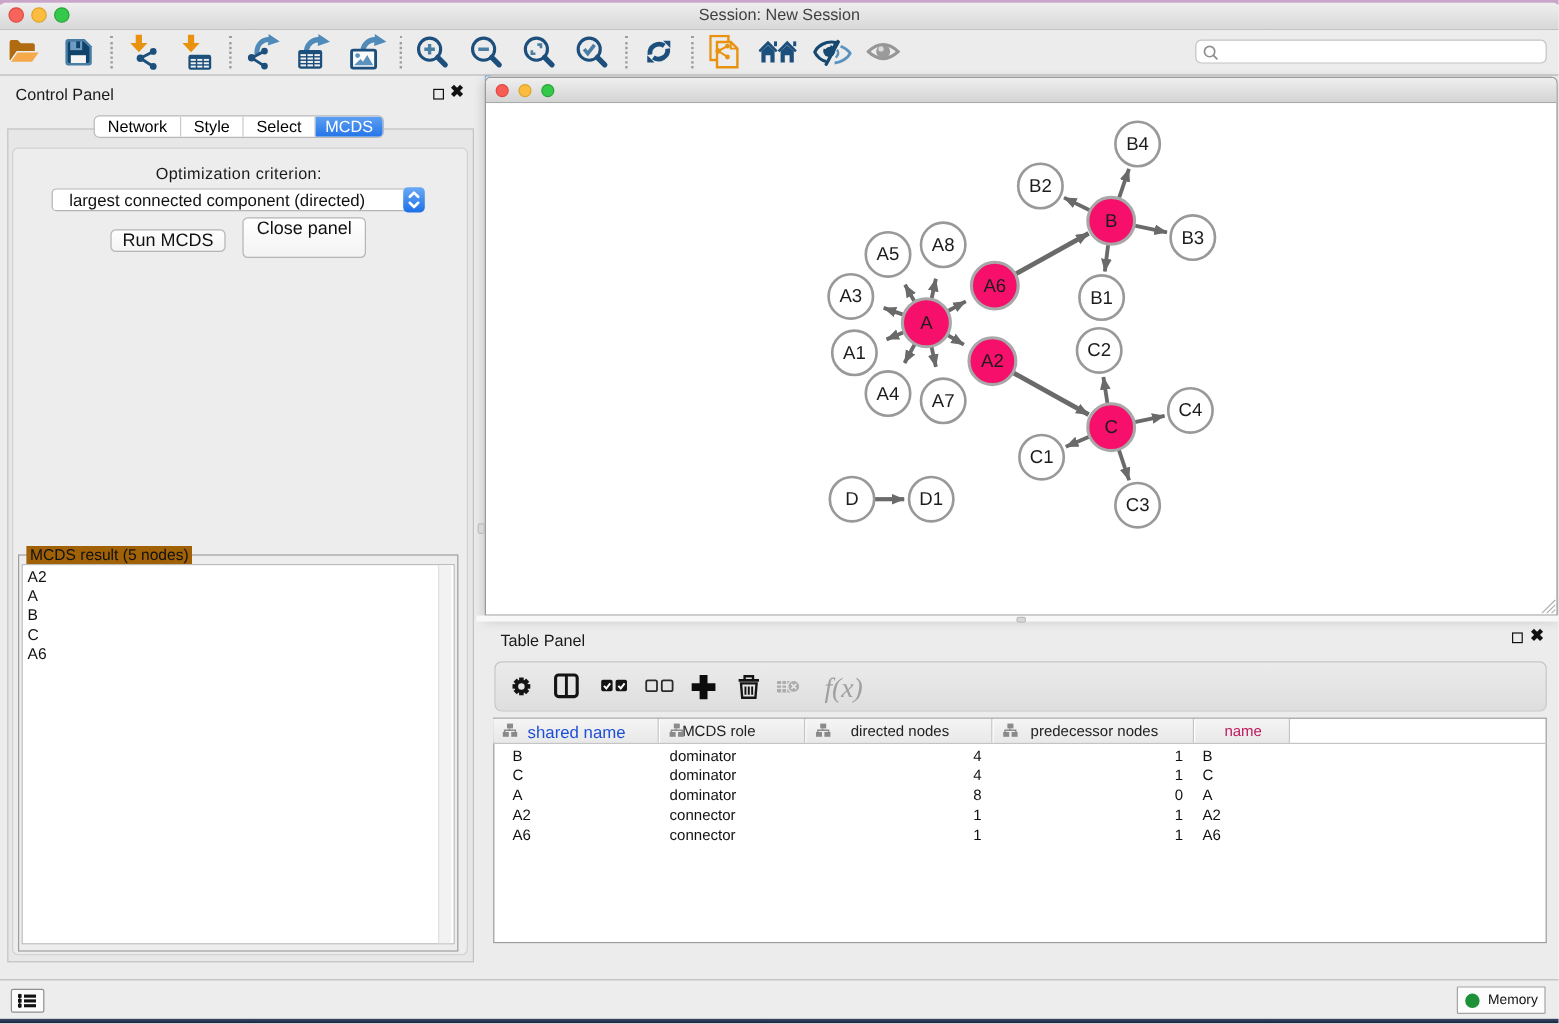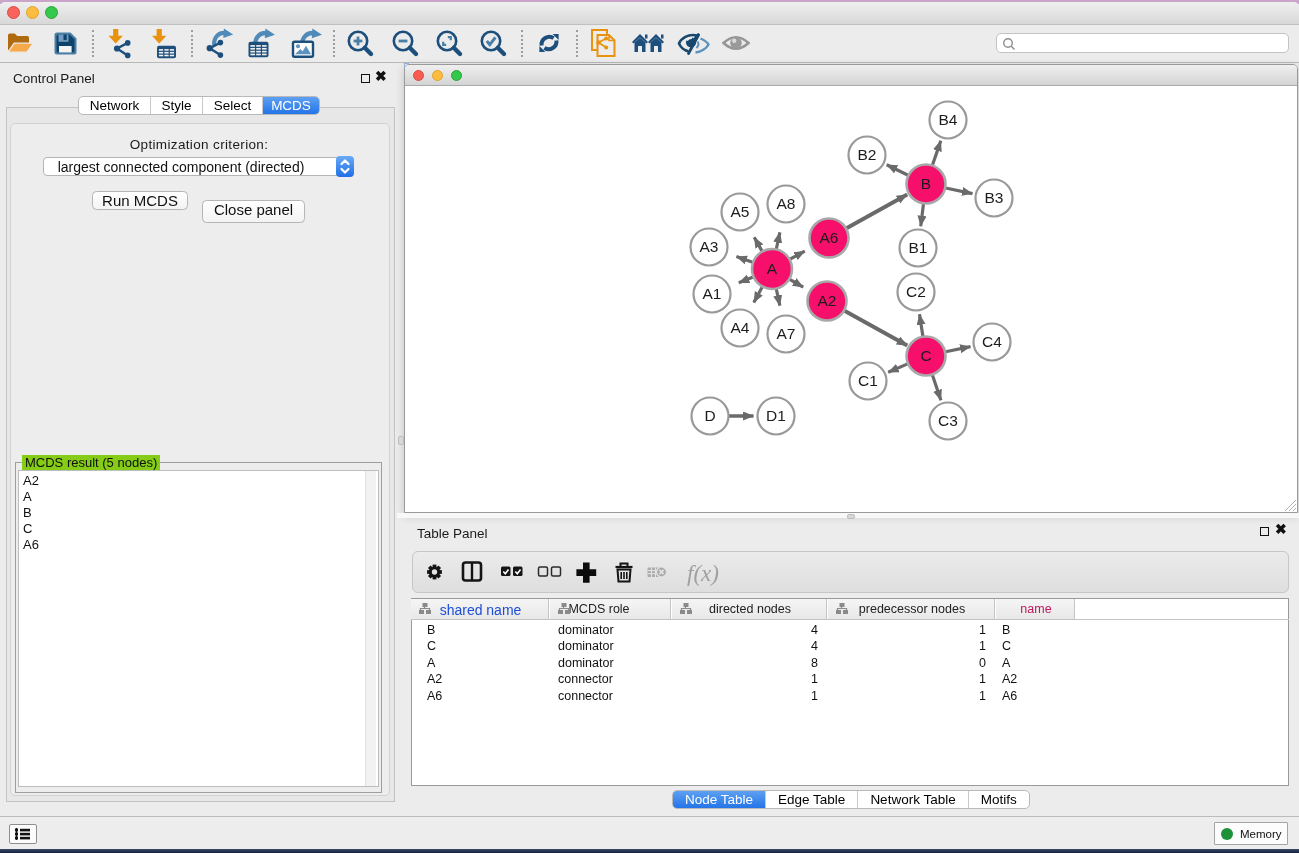--- a/index.html
+++ b/index.html
@@ -4,20 +4,21 @@
 body{font-family:"Liberation Sans",sans-serif;}
 #app{position:relative;width:1299px;height:853px;background:#ececec;overflow:hidden}
 .btn{background:linear-gradient(#ffffff,#f3f3f3);border:1px solid #b5b5b5;border-radius:4.5px;font-size:15px;color:#111;text-align:center;line-height:18px}
 </style></head><body>
 <div id="app">
 <div style="position:absolute;left:0;top:0;width:1299px;height:4px;background:#c9a5c9"></div>
 <div style="position:absolute;left:0;top:2px;width:1299px;height:23px;background:linear-gradient(#efefef,#d8d8d8);border-radius:5px 5px 0 0;border-bottom:1px solid #c0c0c0"></div>
 <div style="position:absolute;left:7px;top:6px;width:13px;height:13px;border-radius:50%;background:#f8645c;border:1px solid #dd4a41"></div>
 <div style="position:absolute;left:26px;top:6px;width:13px;height:13px;border-radius:50%;background:#fcbc40;border:1px solid #dfa326"></div>
 <div style="position:absolute;left:45px;top:6px;width:13px;height:13px;border-radius:50%;background:#35c94b;border:1px solid #2aa438"></div>
+<div style="position:absolute;left:0;top:5px;width:1299px;text-align:center;font-size:13.5px;color:#3f3f3f">Session: New Session</div>
 <svg style="position:absolute;left:6px;top:31px" width="30" height="24">
 <path d="M2,19 V4.2 Q2,2.4 3.7,2.4 H8.6 L11.3,5 H21.4 Q23,5 23,6.6 V19 Z" fill="#b06a10"></path>
 <path d="M8.2,12.2 H27.4 L20.9,21.2 H1.9 Z" fill="#f5a94b" stroke="#ececec" stroke-width="1.3"></path>
 </svg>
     <svg style="position:absolute;left:54px;top:32px" width="24" height="23">
 <path d="M0.5,3 Q0.5,0.5 3,0.5 H16.5 L22.5,6.5 V20 Q22.5,22.5 20,22.5 H3 Q0.5,22.5 0.5,20 Z" fill="#4a7fa5"></path>
 <path d="M2.5,4.5 Q2.5,2.5 4.5,2.5 H15.6 L20.5,7.4 V19 Q20.5,20.5 19,20.5 H4 Q2.5,20.5 2.5,19 Z" fill="#10436b"></path>
 <rect x="4.5" y="2.5" width="10" height="7.3" fill="#6f9cc0"></rect>
 <rect x="9.5" y="2.5" width="3.2" height="5.6" fill="#10436b"></rect>
 <rect x="5" y="14" width="12.6" height="6.5" fill="#f4f4f4"></rect>
@@ -208,23 +209,23 @@
 <div style="position:absolute;left:43px;top:157px;width:310px;height:19px;background:#fff;border:1px solid #b5b5b5;border-radius:4px"></div>
 <div style="position:absolute;left:43px;top:157px;width:276px;height:19px;line-height:20px;text-align:center;font-size:14px;color:#111">largest connected component (directed)</div>
 <div style="position:absolute;left:336px;top:156px;width:18px;height:21px;background:linear-gradient(#6aaaf5,#1e6fe8);border-radius:4px"></div>
 <svg style="position:absolute;left:336px;top:156px" width="18" height="21">
       <g fill="none" stroke="#fff" stroke-width="2.2" stroke-linecap="round" stroke-linejoin="round">
         <path d="M5.5,8 L9,4.5 L12.5,8"></path>
         <path d="M5.5,13 L9,16.5 L12.5,13"></path>
       </g>
     </svg>
 <div class="btn" style="position:absolute;left:92px;top:191px;width:96px;height:19px">Run MCDS</div>
-<div class="btn" style="position:absolute;left:202px;top:200px;width:103px;height:23px">Close panel</div>
+<div class="btn" style="position:absolute;left:202px;top:181px;width:103px;height:34px">Close panel</div>
 <div style="position:absolute;left:15px;top:462px;width:367px;height:331px;border:1px solid #9e9e9e"></div>
-<div style="position:absolute;left:22px;top:455px;background:#84cc16;padding:0 3px;font-size:13px;color:#111">MCDS result (5 nodes)</div>
+<div style="position:absolute;left:22px;top:455px;background:#a16207;padding:0 3px;font-size:13px;color:#111">MCDS result (5 nodes)</div>
 <div style="position:absolute;left:18px;top:470px;width:361px;height:317px;background:#fff;border:1px solid #bdbdbd;font-size:13px;color:#111;line-height:16px;padding:2px 0 0 4px">A2<br>A<br>B<br>C<br>A6</div>
 <div style="position:absolute;left:365px;top:471px;width:11px;height:315px;background:#f2f2f2;border-left:1px solid #e0e0e0"></div>
 
 <div style="position:absolute;left:404px;top:64px;width:894px;height:449px;background:#fff;border:1px solid #9a9a9a;border-radius:5px 5px 0 0;box-shadow:0 3px 10px rgba(0,0,0,0.18)"></div>
 <div style="position:absolute;left:405px;top:65px;width:892px;height:21px;background:linear-gradient(#efefef,#d4d4d4);border-bottom:1px solid #a9a9a9;border-radius:4px 4px 0 0"></div>
 <div style="position:absolute;left:413px;top:70px;width:11px;height:11px;border-radius:50%;background:#f85c52;border:1px solid #dd4a41"></div>
 <div style="position:absolute;left:432px;top:70px;width:11px;height:11px;border-radius:50%;background:#fcbc40;border:1px solid #dfa326"></div>
 <div style="position:absolute;left:451px;top:70px;width:11px;height:11px;border-radius:50%;background:#35c94b;border:1px solid #2aa438"></div>
 <svg width="893" height="426" viewBox="405 86 893 426" style="position:absolute;left:405px;top:86px" font-family="Liberation Sans, sans-serif">
 <defs>
@@ -417,26 +418,20 @@
 <div style="position:absolute;left:558px;top:672px;font-size:12.5px;color:#111">connector</div>
 <div style="position:absolute;left:672px;top:672px;width:146px;text-align:right;font-size:12.5px;color:#111">1</div>
 <div style="position:absolute;left:828px;top:672px;width:158px;text-align:right;font-size:12.5px;color:#111">1</div>
 <div style="position:absolute;left:1002px;top:672px;font-size:12.5px;color:#111">A2</div>
     <div style="position:absolute;left:427px;top:689px;font-size:12.5px;color:#111">A6</div>
 <div style="position:absolute;left:558px;top:689px;font-size:12.5px;color:#111">connector</div>
 <div style="position:absolute;left:672px;top:689px;width:146px;text-align:right;font-size:12.5px;color:#111">1</div>
 <div style="position:absolute;left:828px;top:689px;width:158px;text-align:right;font-size:12.5px;color:#111">1</div>
 <div style="position:absolute;left:1002px;top:689px;font-size:12.5px;color:#111">A6</div>
 
-<div style="position:absolute;left:672px;top:790px;height:19px;display:flex;font-size:13.5px;border:1px solid #b9b9b9;border-radius:5px;overflow:hidden;background:#fff">
-<div style="padding:0 12px;display:flex;align-items:center;background:linear-gradient(#5ea0f2,#2475e8);color:#fff">Node Table</div>
-<div style="padding:0 12px;display:flex;align-items:center;border-left:1px solid #c9c9c9">Edge Table</div>
-<div style="padding:0 12px;display:flex;align-items:center;border-left:1px solid #c9c9c9">Network Table</div>
-<div style="padding:0 12px;display:flex;align-items:center;border-left:1px solid #c9c9c9">Motifs</div>
-</div>
 
 <div style="position:absolute;left:0px;top:816px;width:1299px;height:33px;background:#ededed;border-top:1px solid #bcbcbc"></div>
 <div style="position:absolute;left:9px;top:824px;width:28px;height:20px;background:#fbfbfb;border:1.5px solid #8f8f8f;border-radius:2px"></div>
 <svg style="position:absolute;left:14px;top:828px" width="16" height="12">
       <g fill="#111">
         <rect x="1" y="0.5" width="3" height="3"></rect>
         <rect x="1" y="4.5" width="3" height="3"></rect>
         <rect x="1" y="8.5" width="3" height="3"></rect>
         <rect x="2" y="0" width="1" height="12"></rect>
         <rect x="6" y="0.8" width="10" height="2.6"></rect>

